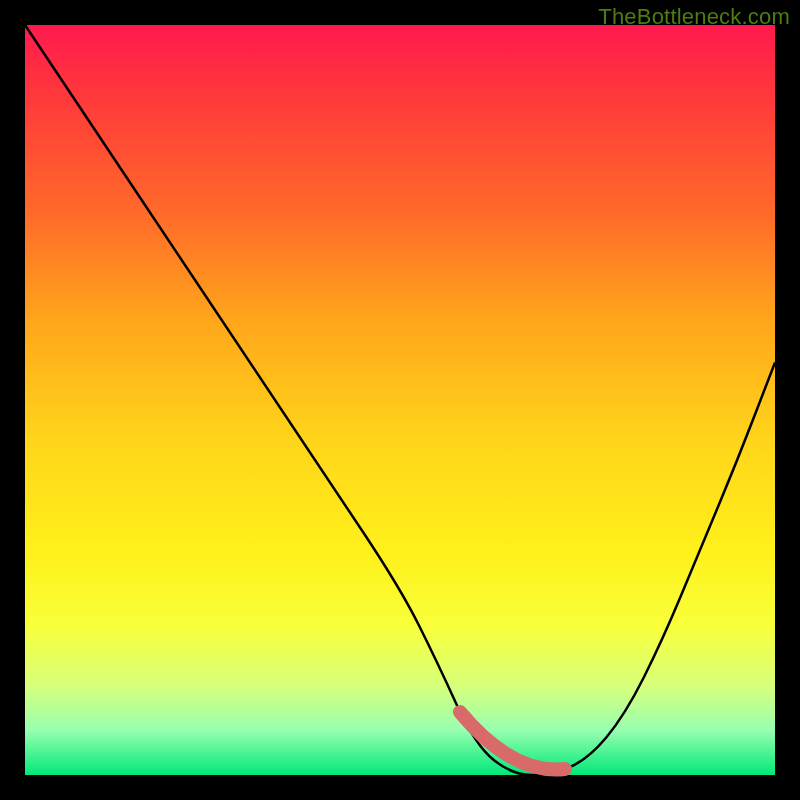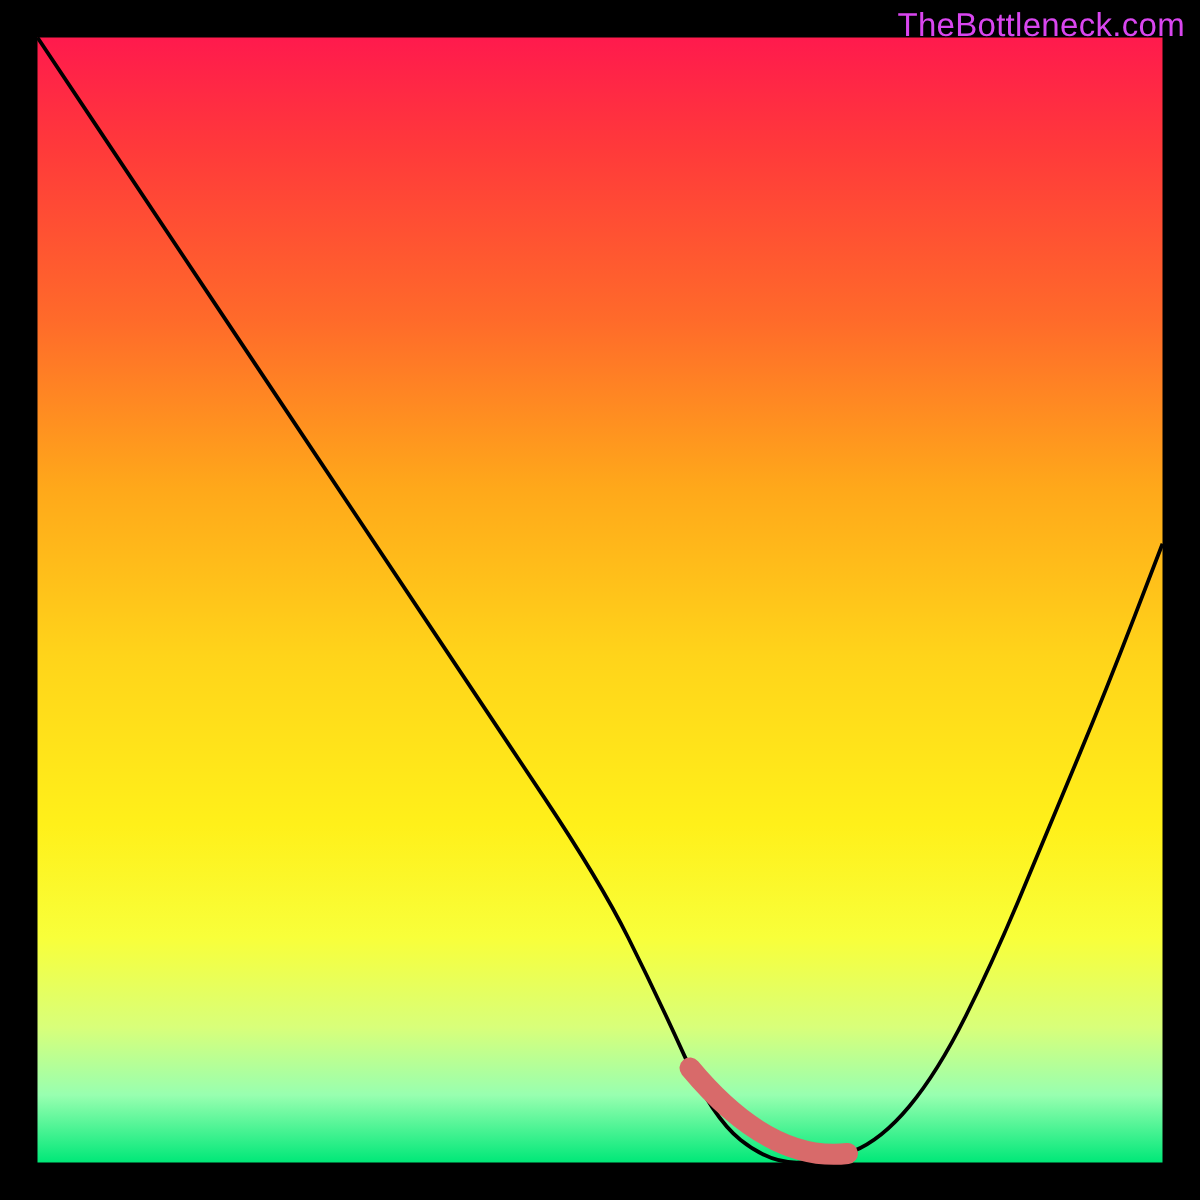--- a/index.html
+++ b/index.html
@@ -26,21 +26,21 @@
       #fff01a 70%,
       #f8ff3a 80%,
       #d8ff7a 88%,
       #98ffb0 94%,
       #00e878 100%);
   }
   .watermark {
     position: absolute;
     top: 4px;
     right: 10px;
-    color: #d946ef;
+    color: #4d7c0f;
     font-size: 22px;
     font-weight: 500;
     letter-spacing: 0.2px;
     z-index: 10;
   }
   svg.curve {
     position: absolute;
     left: 25px;
     top: 25px;
     width: 750px;

